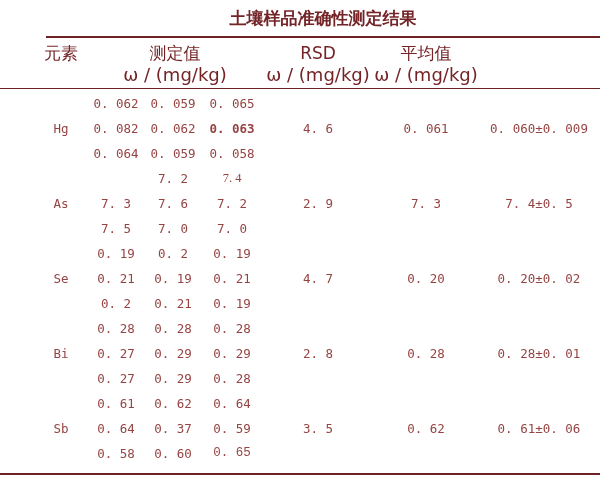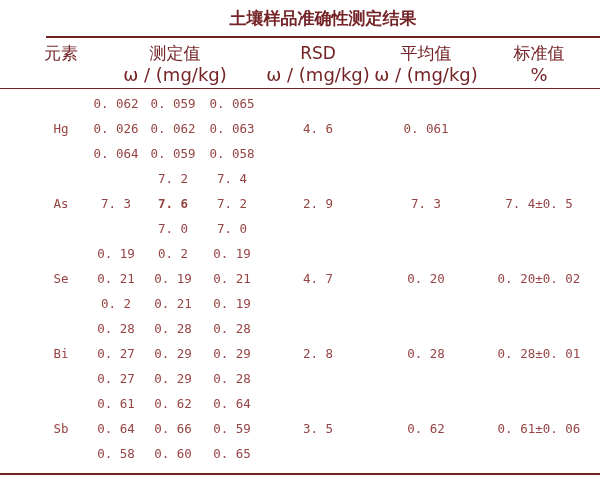--- a/index.html
+++ b/index.html
@@ -58,48 +58,46 @@
     <div class="h-sub">ω / (mg/kg)</div>
   </div>
   <div class="hcell">
     <div class="h-label">RSD</div>
     <div class="h-sub">ω / (mg/kg)</div>
   </div>
   <div class="hcell">
     <div class="h-label">平均值</div>
     <div class="h-sub">ω / (mg/kg)</div>
   </div>
-  <div class="hcell">
-    <div class="h-label">标准值</div>
-    <div class="h-sub">%</div>
-  </div>
 </div>
 
 <div class="tbody" id="tbody">
     <div class="block">
       <div class="cell sym">Hg</div>
       <div class="cell " style="grid-area: 1 / 2;">0. 062</div>
       <div class="cell " style="grid-area: 1 / 3;">0. 059</div>
       <div class="cell " style="grid-area: 1 / 4;">0. 065</div>
-      <div class="cell " style="grid-area: 2 / 2;">0. 026</div>
+      <div class="cell " style="grid-area: 2 / 2;">0. 082</div>
       <div class="cell " style="grid-area: 2 / 3;">0. 062</div>
-      <div class="cell " style="grid-area: 2 / 4;">0. 063</div>
+      <div class="cell " style="grid-area: 2 / 4; font-weight: bold;">0. 063</div>
       <div class="cell " style="grid-area: 3 / 2;">0. 064</div>
       <div class="cell " style="grid-area: 3 / 3;">0. 059</div>
       <div class="cell " style="grid-area: 3 / 4;">0. 058</div>
       <div class="cell agg5">4. 6</div>
       <div class="cell agg6">0. 061</div>
+      <div class="cell agg7">0. 060±0. 009</div>
     </div>
     <div class="block">
       <div class="cell sym">As</div>
       <div class="cell " style="grid-area: 1 / 3;">7. 2</div>
-      <div class="cell " style="grid-area: 1 / 4;">7. 4</div>
+      <div class="cell " style="grid-area: 1 / 4; font-family: Liberation Serif, serif;">7. 4</div>
       <div class="cell " style="grid-area: 2 / 2;">7. 3</div>
-      <div class="cell " style="grid-area: 2 / 3; font-weight: bold;">7. 6</div>
+      <div class="cell " style="grid-area: 2 / 3;">7. 6</div>
       <div class="cell " style="grid-area: 2 / 4;">7. 2</div>
+      <div class="cell " style="grid-area: 3 / 2;">7. 5</div>
       <div class="cell " style="grid-area: 3 / 3;">7. 0</div>
       <div class="cell " style="grid-area: 3 / 4;">7. 0</div>
       <div class="cell agg5">2. 9</div>
       <div class="cell agg6">7. 3</div>
       <div class="cell agg7">7. 4±0. 5</div>
     </div>
     <div class="block">
       <div class="cell sym">Se</div>
       <div class="cell " style="grid-area: 1 / 2;">0. 19</div>
       <div class="cell " style="grid-area: 1 / 3;">0. 2</div>
@@ -128,24 +126,24 @@
       <div class="cell agg5">2. 8</div>
       <div class="cell agg6">0. 28</div>
       <div class="cell agg7">0. 28±0. 01</div>
     </div>
     <div class="block">
       <div class="cell sym">Sb</div>
       <div class="cell " style="grid-area: 1 / 2;">0. 61</div>
       <div class="cell " style="grid-area: 1 / 3;">0. 62</div>
       <div class="cell " style="grid-area: 1 / 4;">0. 64</div>
       <div class="cell " style="grid-area: 2 / 2;">0. 64</div>
-      <div class="cell " style="grid-area: 2 / 3;">0. 66</div>
+      <div class="cell " style="grid-area: 2 / 3;">0. 37</div>
       <div class="cell " style="grid-area: 2 / 4;">0. 59</div>
       <div class="cell " style="grid-area: 3 / 2;">0. 58</div>
       <div class="cell " style="grid-area: 3 / 3;">0. 60</div>
-      <div class="cell " style="grid-area: 3 / 4;">0. 65</div>
+      <div class="cell " style="grid-area: 3 / 4; font-family: Liberation Mono, monospace;">0. 65</div>
       <div class="cell agg5">3. 5</div>
       <div class="cell agg6">0. 62</div>
       <div class="cell agg7">0. 61±0. 06</div>
     </div>
   </div>
 
 <div class="bottom-rule"></div>
 
 </body></html>

